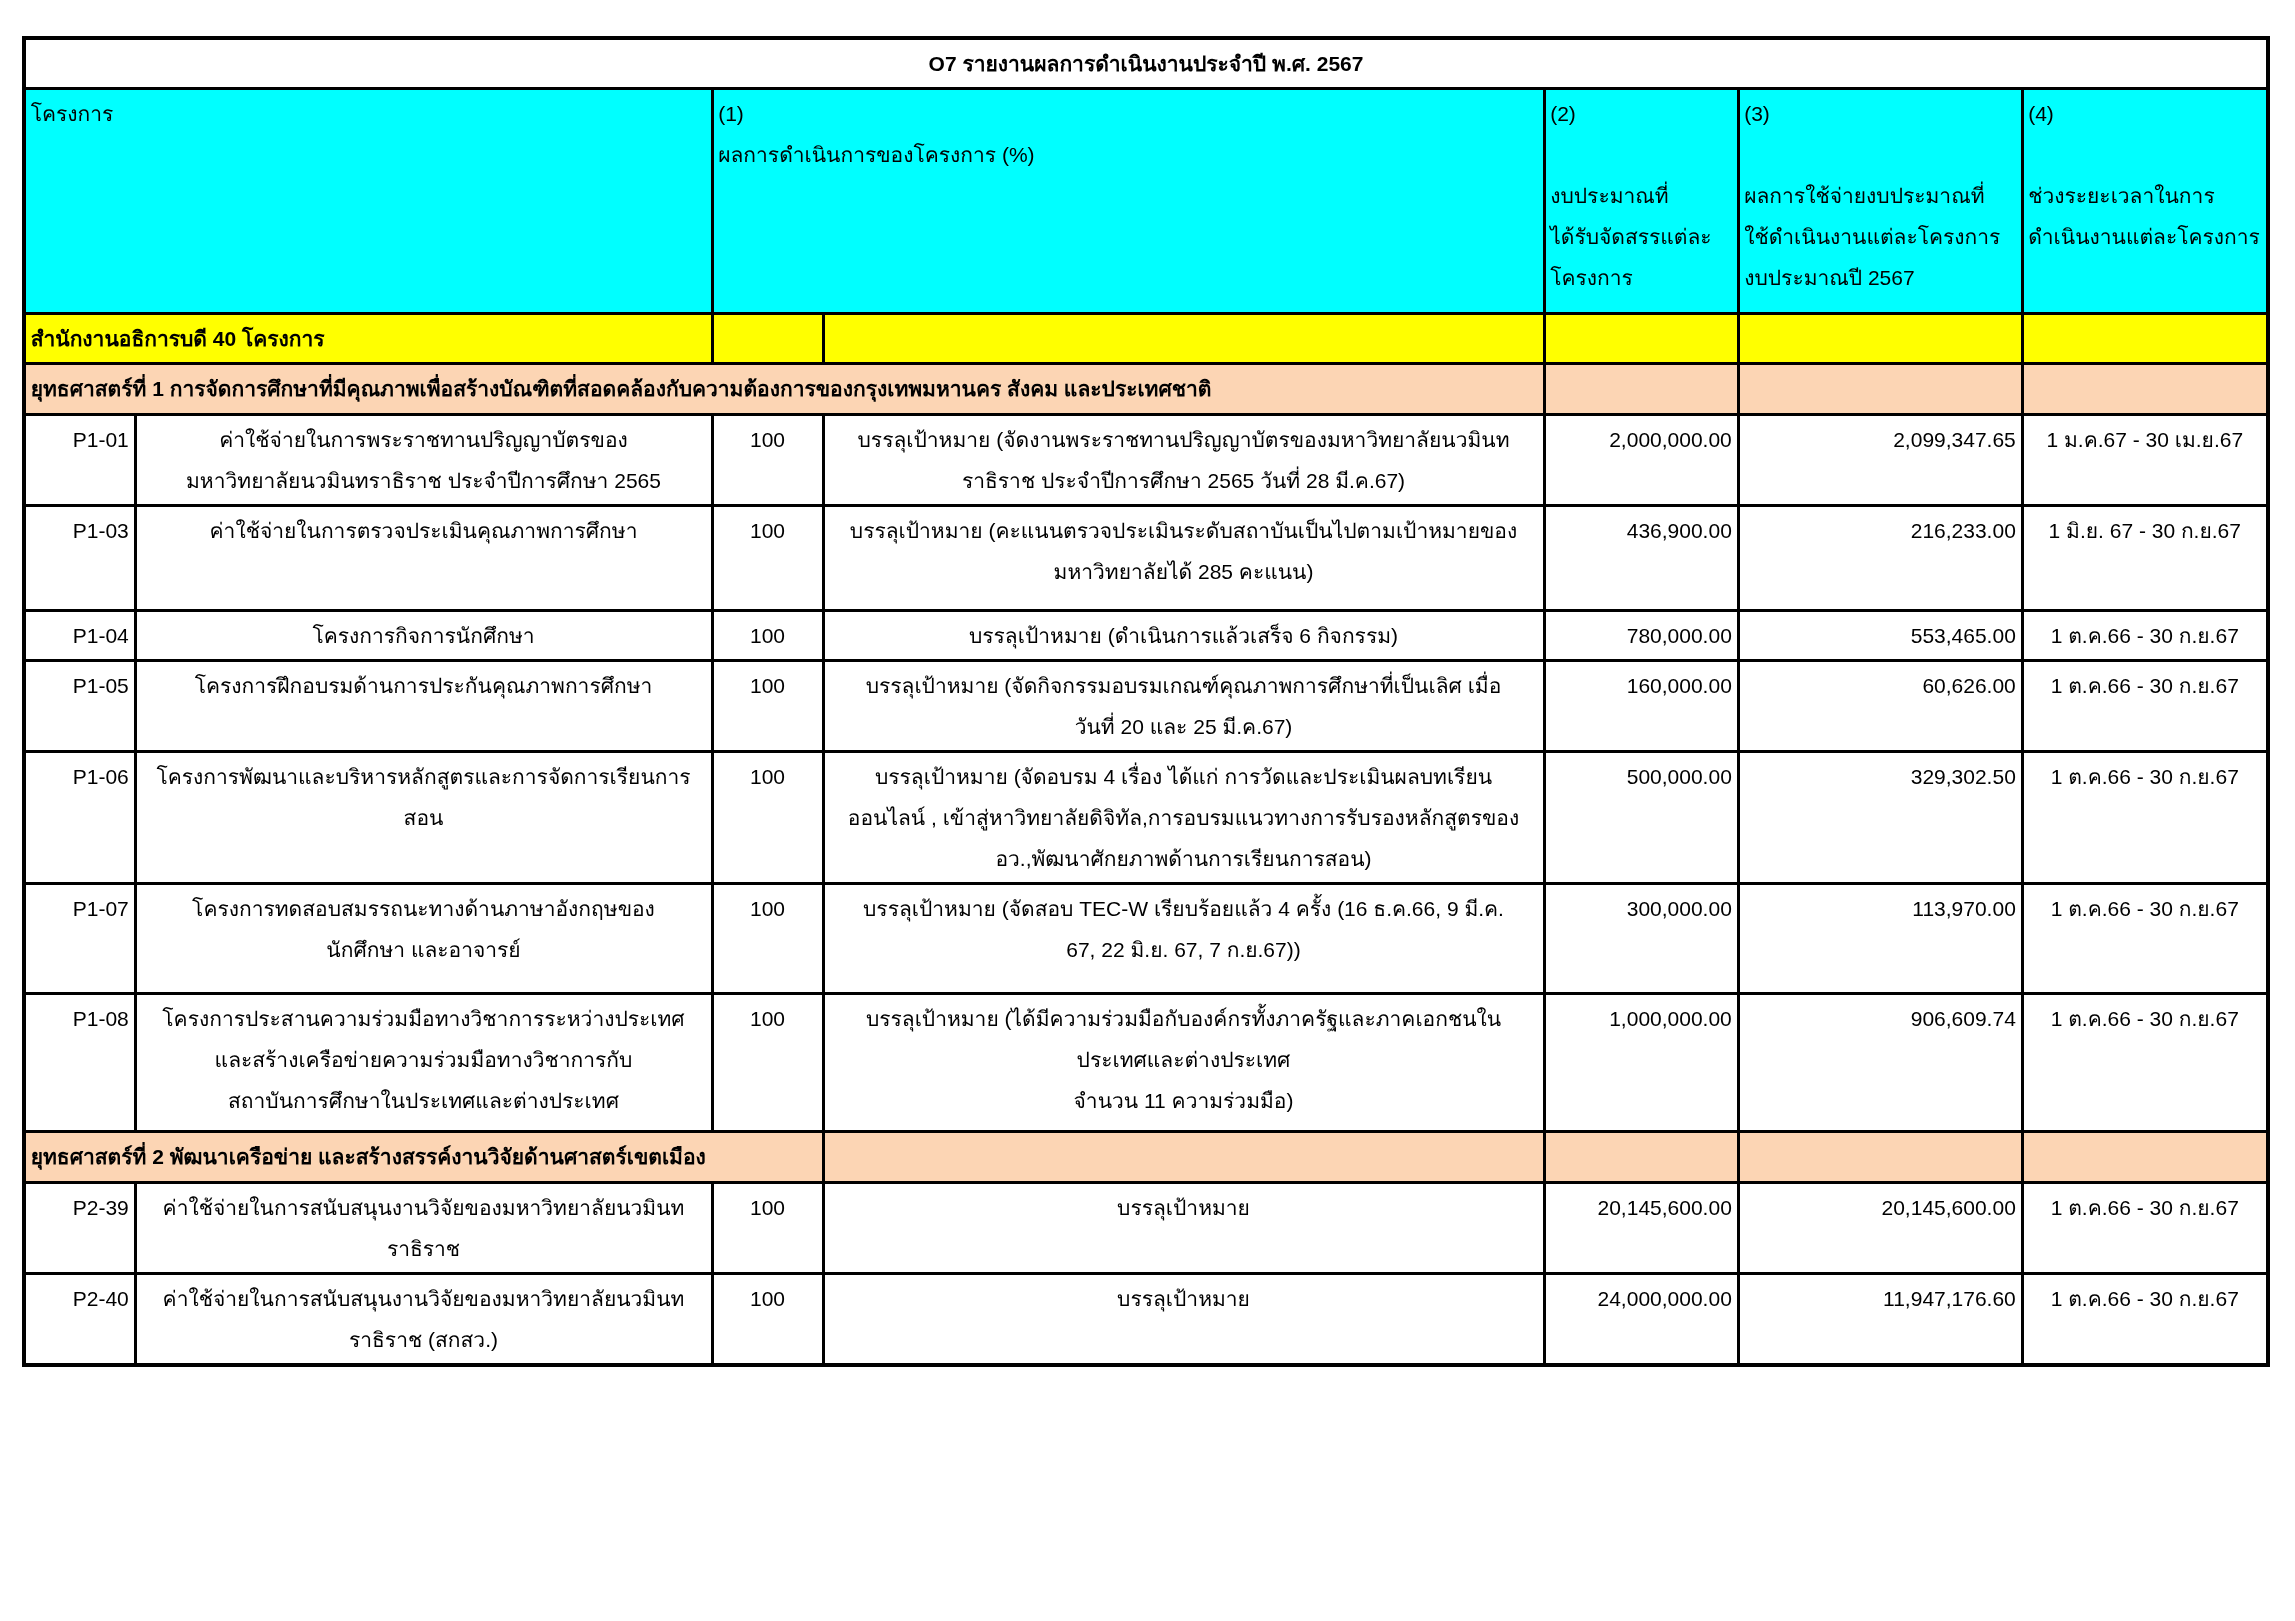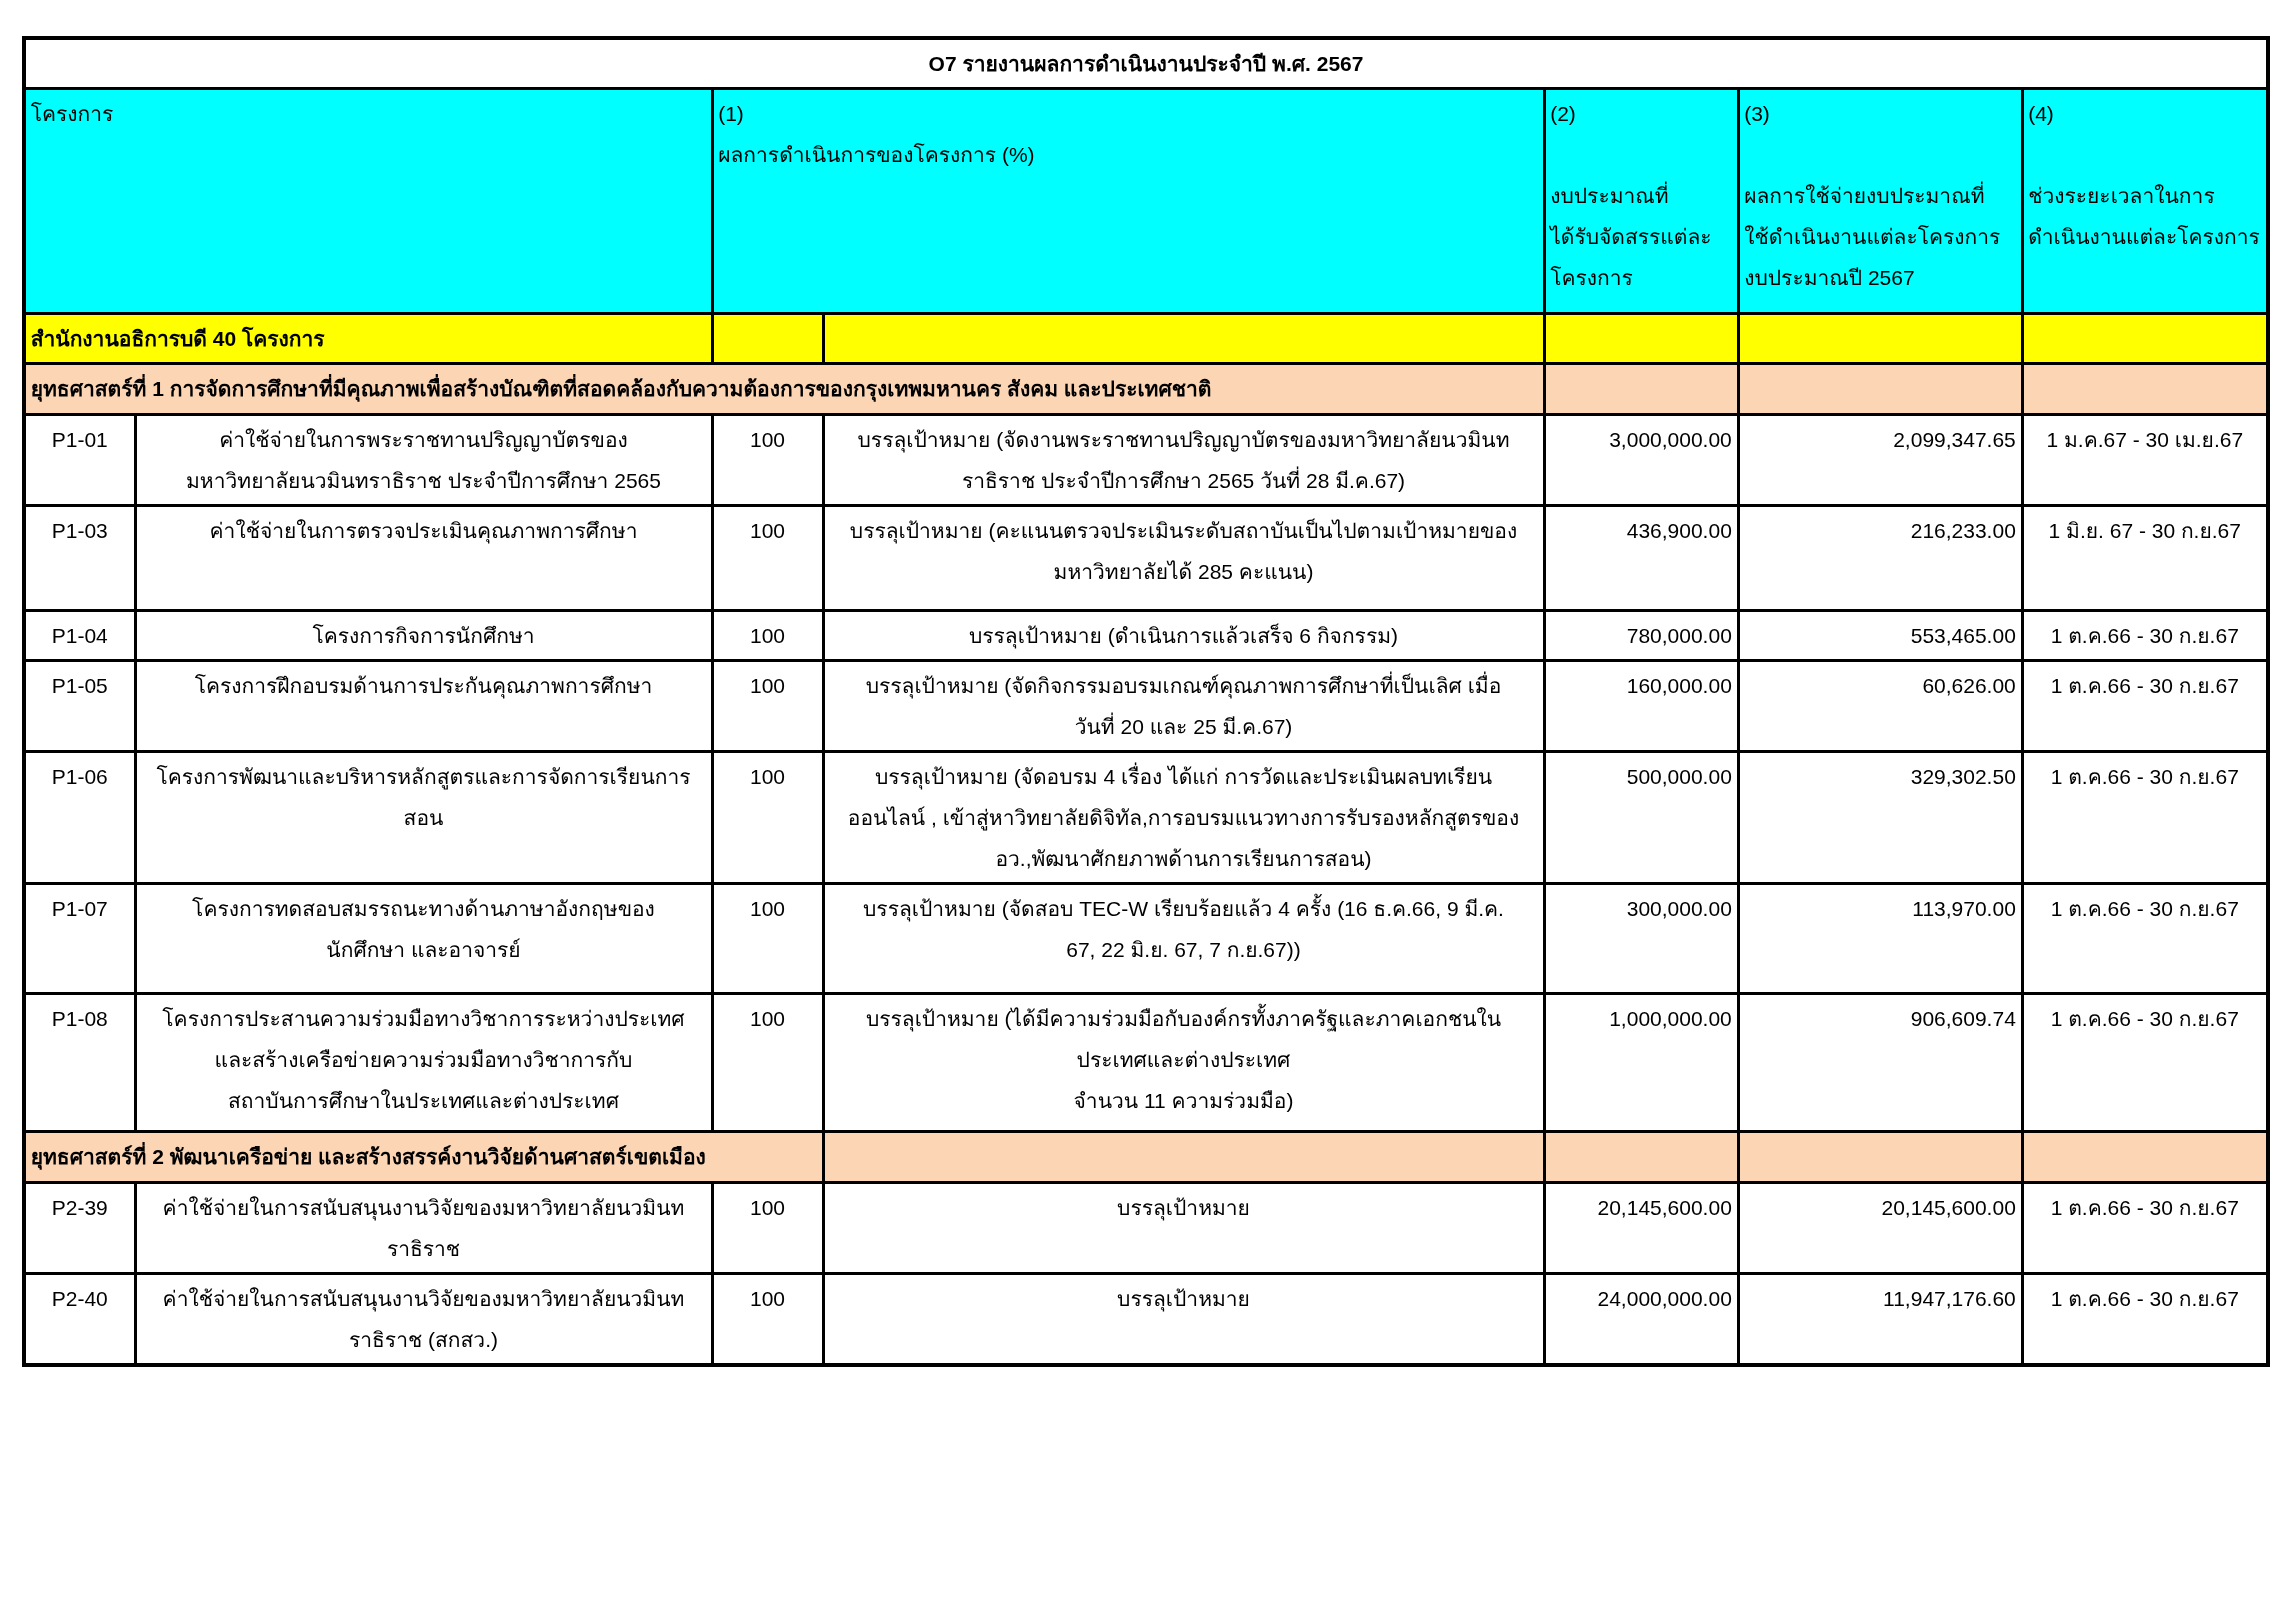--- a/index.html
+++ b/index.html
@@ -65,21 +65,21 @@
   td.office-empty { background: var(--office_bg); }
   td.strategy {
     background: var(--strategy_bg);
     font-weight: bold;
     font-size: 23px;
     vertical-align: middle;
     text-align: left;
     line-height: 1.3;
   }
   td.strategy-empty { background: var(--strategy_bg); }
-  td.code { text-align: center; padding-left: 11px; margin-left: 20px; }
+  td.code { text-align: right; padding-left: 11px; margin-left: 20px; }
   td.name { text-align: center; margin-top: 8px; }
   td.pct { text-align: center; }
   td.result { text-align: center; }
   td.num { text-align: right; padding-right: 7.9px; }
   td.period { text-align: center; white-space: nowrap; }
 </style>
 </head>
 <body>
 
 <div class="page">
@@ -135,21 +135,21 @@
       <td class="strategy-empty"></td>
     </tr>
 
     <tr style="height:86px">
       <td class="code">P1-01</td>
       <td class="name">ค่าใช้จ่ายในการพระราชทานปริญญาบัตรของ
 มหาวิทยาลัยนวมินทราธิราช ประจำปีการศึกษา 2565</td>
       <td class="pct">100</td>
       <td class="result">บรรลุเป้าหมาย (จัดงานพระราชทานปริญญาบัตรของมหาวิทยาลัยนวมินท
 ราธิราช ประจำปีการศึกษา 2565 วันที่ 28 มี.ค.67)</td>
-      <td class="num">3,000,000.00</td>
+      <td class="num">2,000,000.00</td>
       <td class="num">2,099,347.65</td>
       <td class="period">1 ม.ค.67 - 30 เม.ย.67</td>
     </tr>
 
 
     <tr style="height:105px">
       <td class="code">P1-03</td>
       <td class="name">ค่าใช้จ่ายในการตรวจประเมินคุณภาพการศึกษา</td>
       <td class="pct">100</td>
       <td class="result">บรรลุเป้าหมาย (คะแนนตรวจประเมินระดับสถาบันเป็นไปตามเป้าหมายของ

